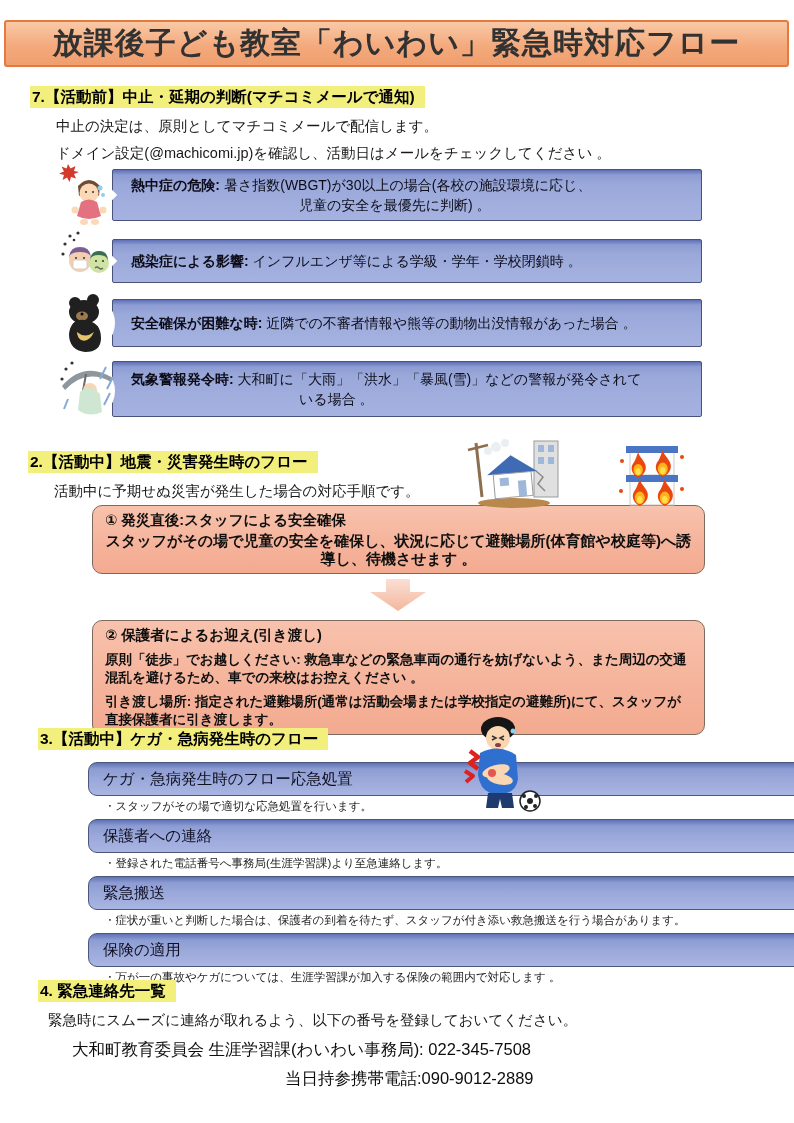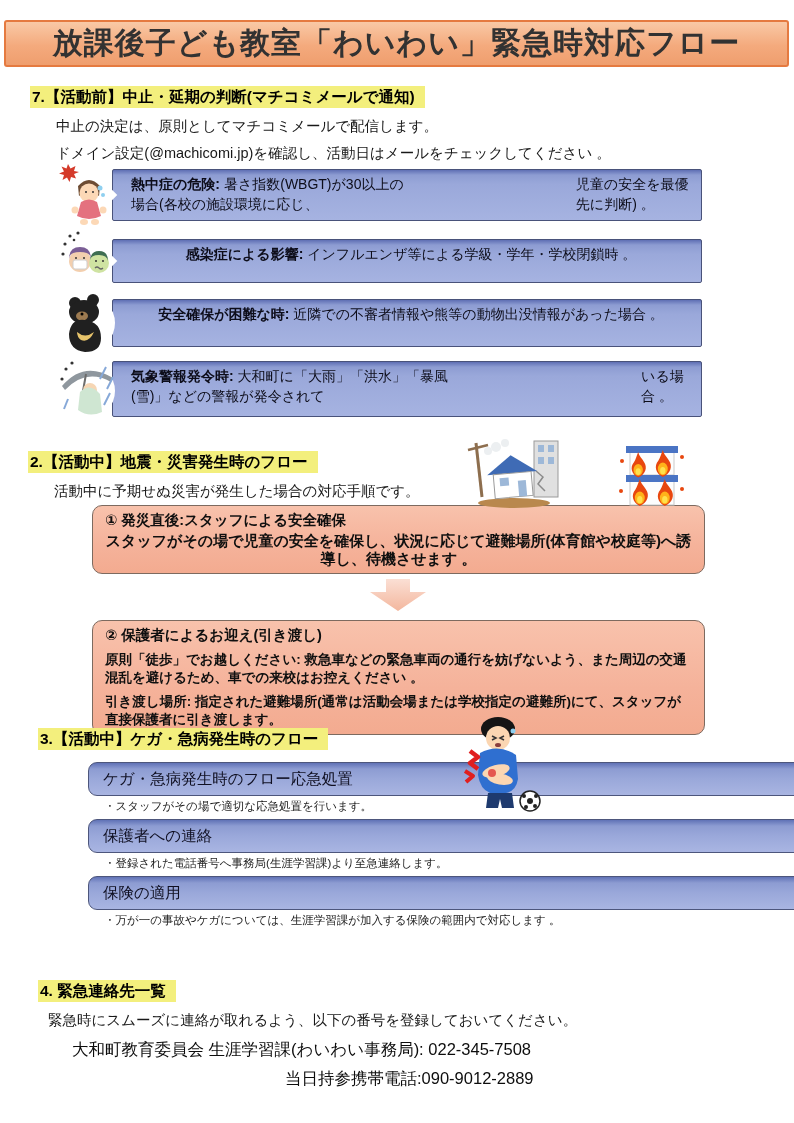--- a/index.html
+++ b/index.html
@@ -40,28 +40,28 @@
   .sec1 .intro { margin-left: 26px; }
   .sec1 .intro.first { margin-top: 5px; }
   .alerts { margin-top: 2px; margin-left: 32px; width: 640px; }
   .alert-row { position: relative; }
   .alert-box {
     margin-left: 50px;
     background: linear-gradient(180deg, #5f6fb4 0px, #8d9cd2 5px, #9aa8da 14px, #a6b3e1 100%);
     border: 1px solid #49527a;
     border-radius: 2px;
     padding: 4px 10px 4px 18px;
-    display: flex; flex-direction: row; justify-content: center;
+    display: flex; flex-direction: column; justify-content: center;
     color: #0d0d1a;
   }
   .alert-box p { font-size: 14px; line-height: 20px; }
   .alert-box .indent { padding-left: 168px; }
   .alert-box b { font-weight: bold; }
   .h52 { min-height: 52px; } .h44 { min-height: 44px; }
-  .h48 { min-height: 48px; text-align: center; } .h56 { min-height: 56px; }
+  .h48 { min-height: 48px; } .h56 { min-height: 56px; }
   .mb18 { margin-bottom: 18px; } .mb16 { margin-bottom: 16px; } .mb14 { margin-bottom: 14px; }
   .alert-icon {
     position: absolute; left: -6px; top: 50%;
     transform: translateY(-50%);
     width: 66px; height: 68px;
   }
 
   
   .sec2 { top: 445px; left: 28px; width: 740px; }
   .sec2 .hl { margin-top: 6px; }
@@ -328,20 +328,24 @@
     <div class="flow-list">
       <div class="flow-item">
         <div class="flow-bar">ケガ・急病発生時のフロー応急処置</div>
         <p class="flow-note">・スタッフがその場で適切な応急処置を行います。</p>
       </div>
       <div class="flow-item">
         <div class="flow-bar">保護者への連絡</div>
         <p class="flow-note">・登録された電話番号へ事務局(生涯学習課)より至急連絡します。</p>
       </div>
       <div class="flow-item">
+        <div class="flow-bar">緊急搬送</div>
+        <p class="flow-note">・症状が重いと判断した場合は、保護者の到着を待たず、スタッフが付き添い救急搬送を行う場合があります。</p>
+      </div>
+      <div class="flow-item">
         <div class="flow-bar">保険の適用</div>
         <p class="flow-note">・万が一の事故やケガについては、生涯学習課が加入する保険の範囲内で対応します 。</p>
       </div>
     </div>
   </section>
 
   <section class="sec sec4">
     <h2 class="hl">4. 緊急連絡先一覧</h2>
     <p class="intro">緊急時にスムーズに連絡が取れるよう、以下の番号を登録しておいてください。</p>
     <p class="contact c1">大和町教育委員会 生涯学習課(わいわい事務局): 022-345-7508</p>

